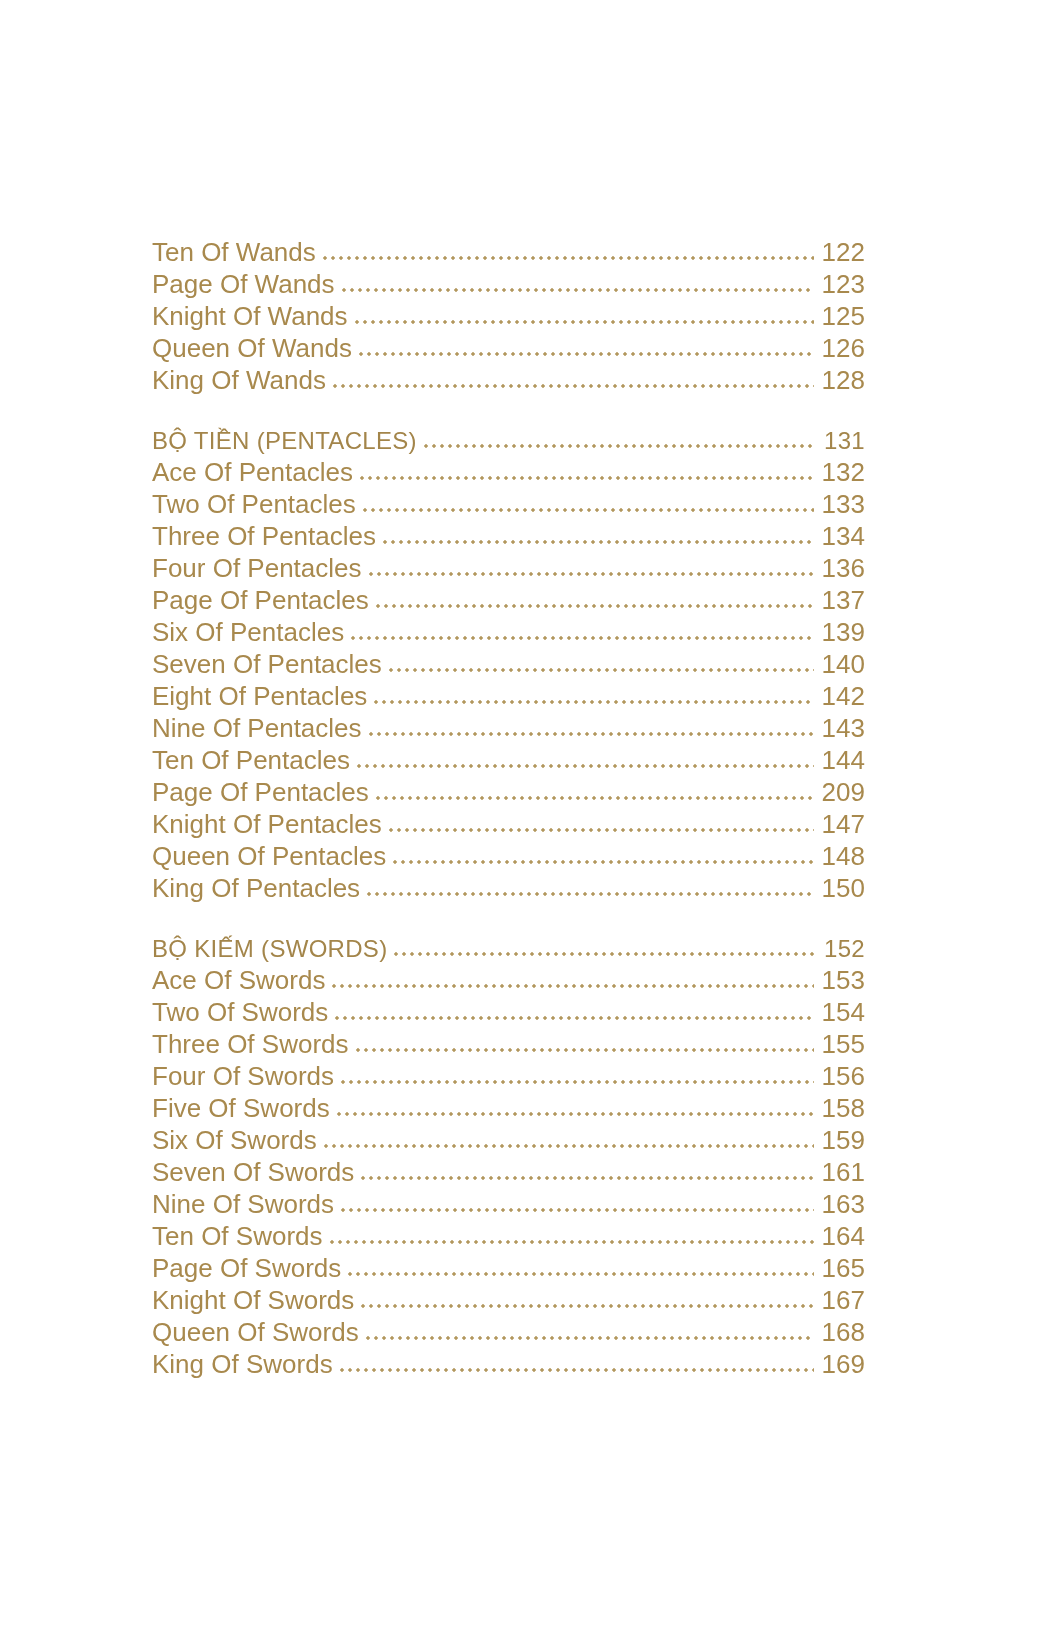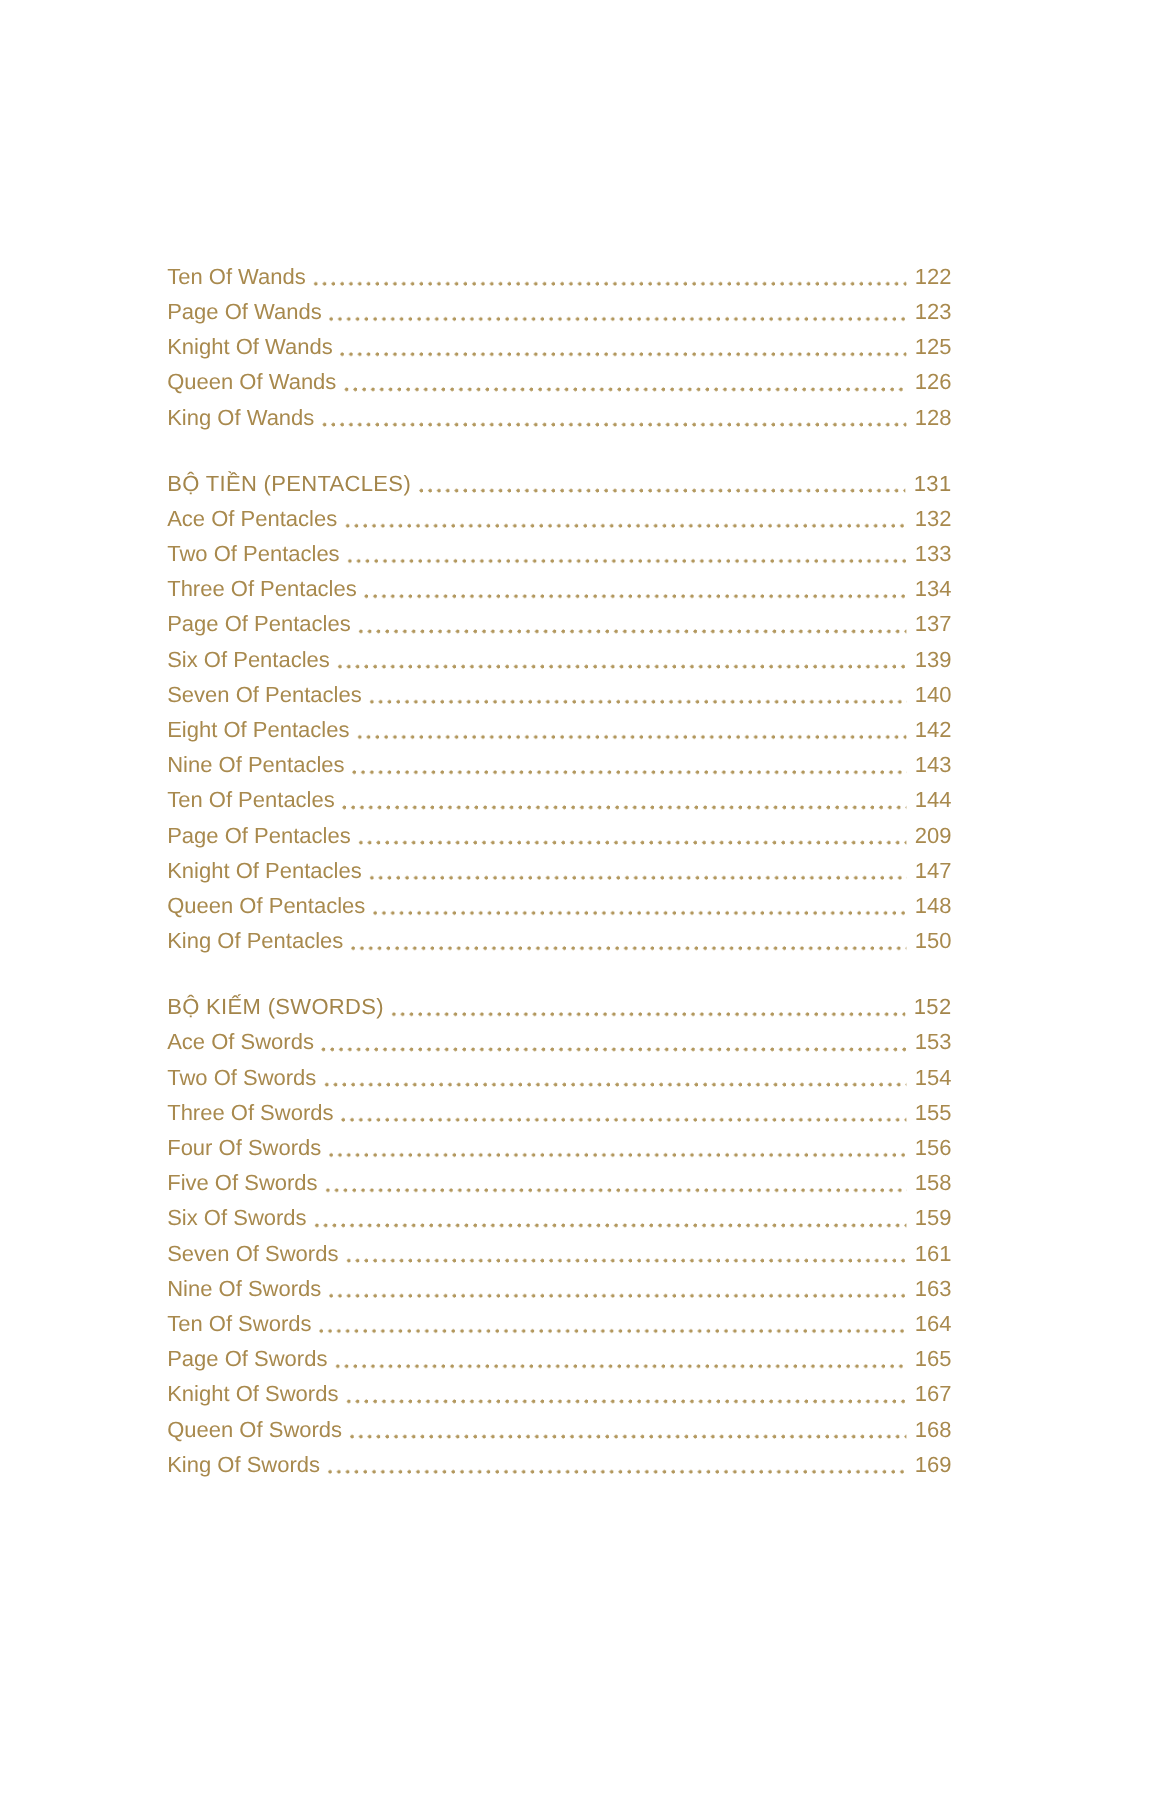--- a/index.html
+++ b/index.html
@@ -29,25 +29,25 @@
     margin: 0;
   }
   .toc-section + .toc-section {
     margin-top: 28px;
   }
   .toc-row {
     display: flex;
     align-items: flex-end;
     height: 32px;
     color: var(--gold);
-    font-size: 20px;
+    font-size: 26px;
     line-height: 27px;
   }
   .toc-row.heading {
-    font-size: 20px;
+    font-size: 24px;
     color: var(--gold-heading);
     letter-spacing: 0.3px;
   }
   .toc-label {
     white-space: nowrap;
     flex: 0 0 auto;
   }
   .toc-dots {
     flex: 1 1 auto;
     height: 4px;
@@ -110,20 +110,25 @@
           <span class="toc-label">Two Of Pentacles</span>
           <span class="toc-dots"></span>
           <span class="toc-page">133</span>
         </div>
         <div class="toc-row">
           <span class="toc-label">Three Of Pentacles</span>
           <span class="toc-dots"></span>
           <span class="toc-page">134</span>
         </div>
         <div class="toc-row">
+          <span class="toc-label">Four Of Pentacles</span>
+          <span class="toc-dots"></span>
+          <span class="toc-page">136</span>
+        </div>
+        <div class="toc-row">
           <span class="toc-label">Page Of Pentacles</span>
           <span class="toc-dots"></span>
           <span class="toc-page">137</span>
         </div>
         <div class="toc-row">
           <span class="toc-label">Six Of Pentacles</span>
           <span class="toc-dots"></span>
           <span class="toc-page">139</span>
         </div>
         <div class="toc-row">

